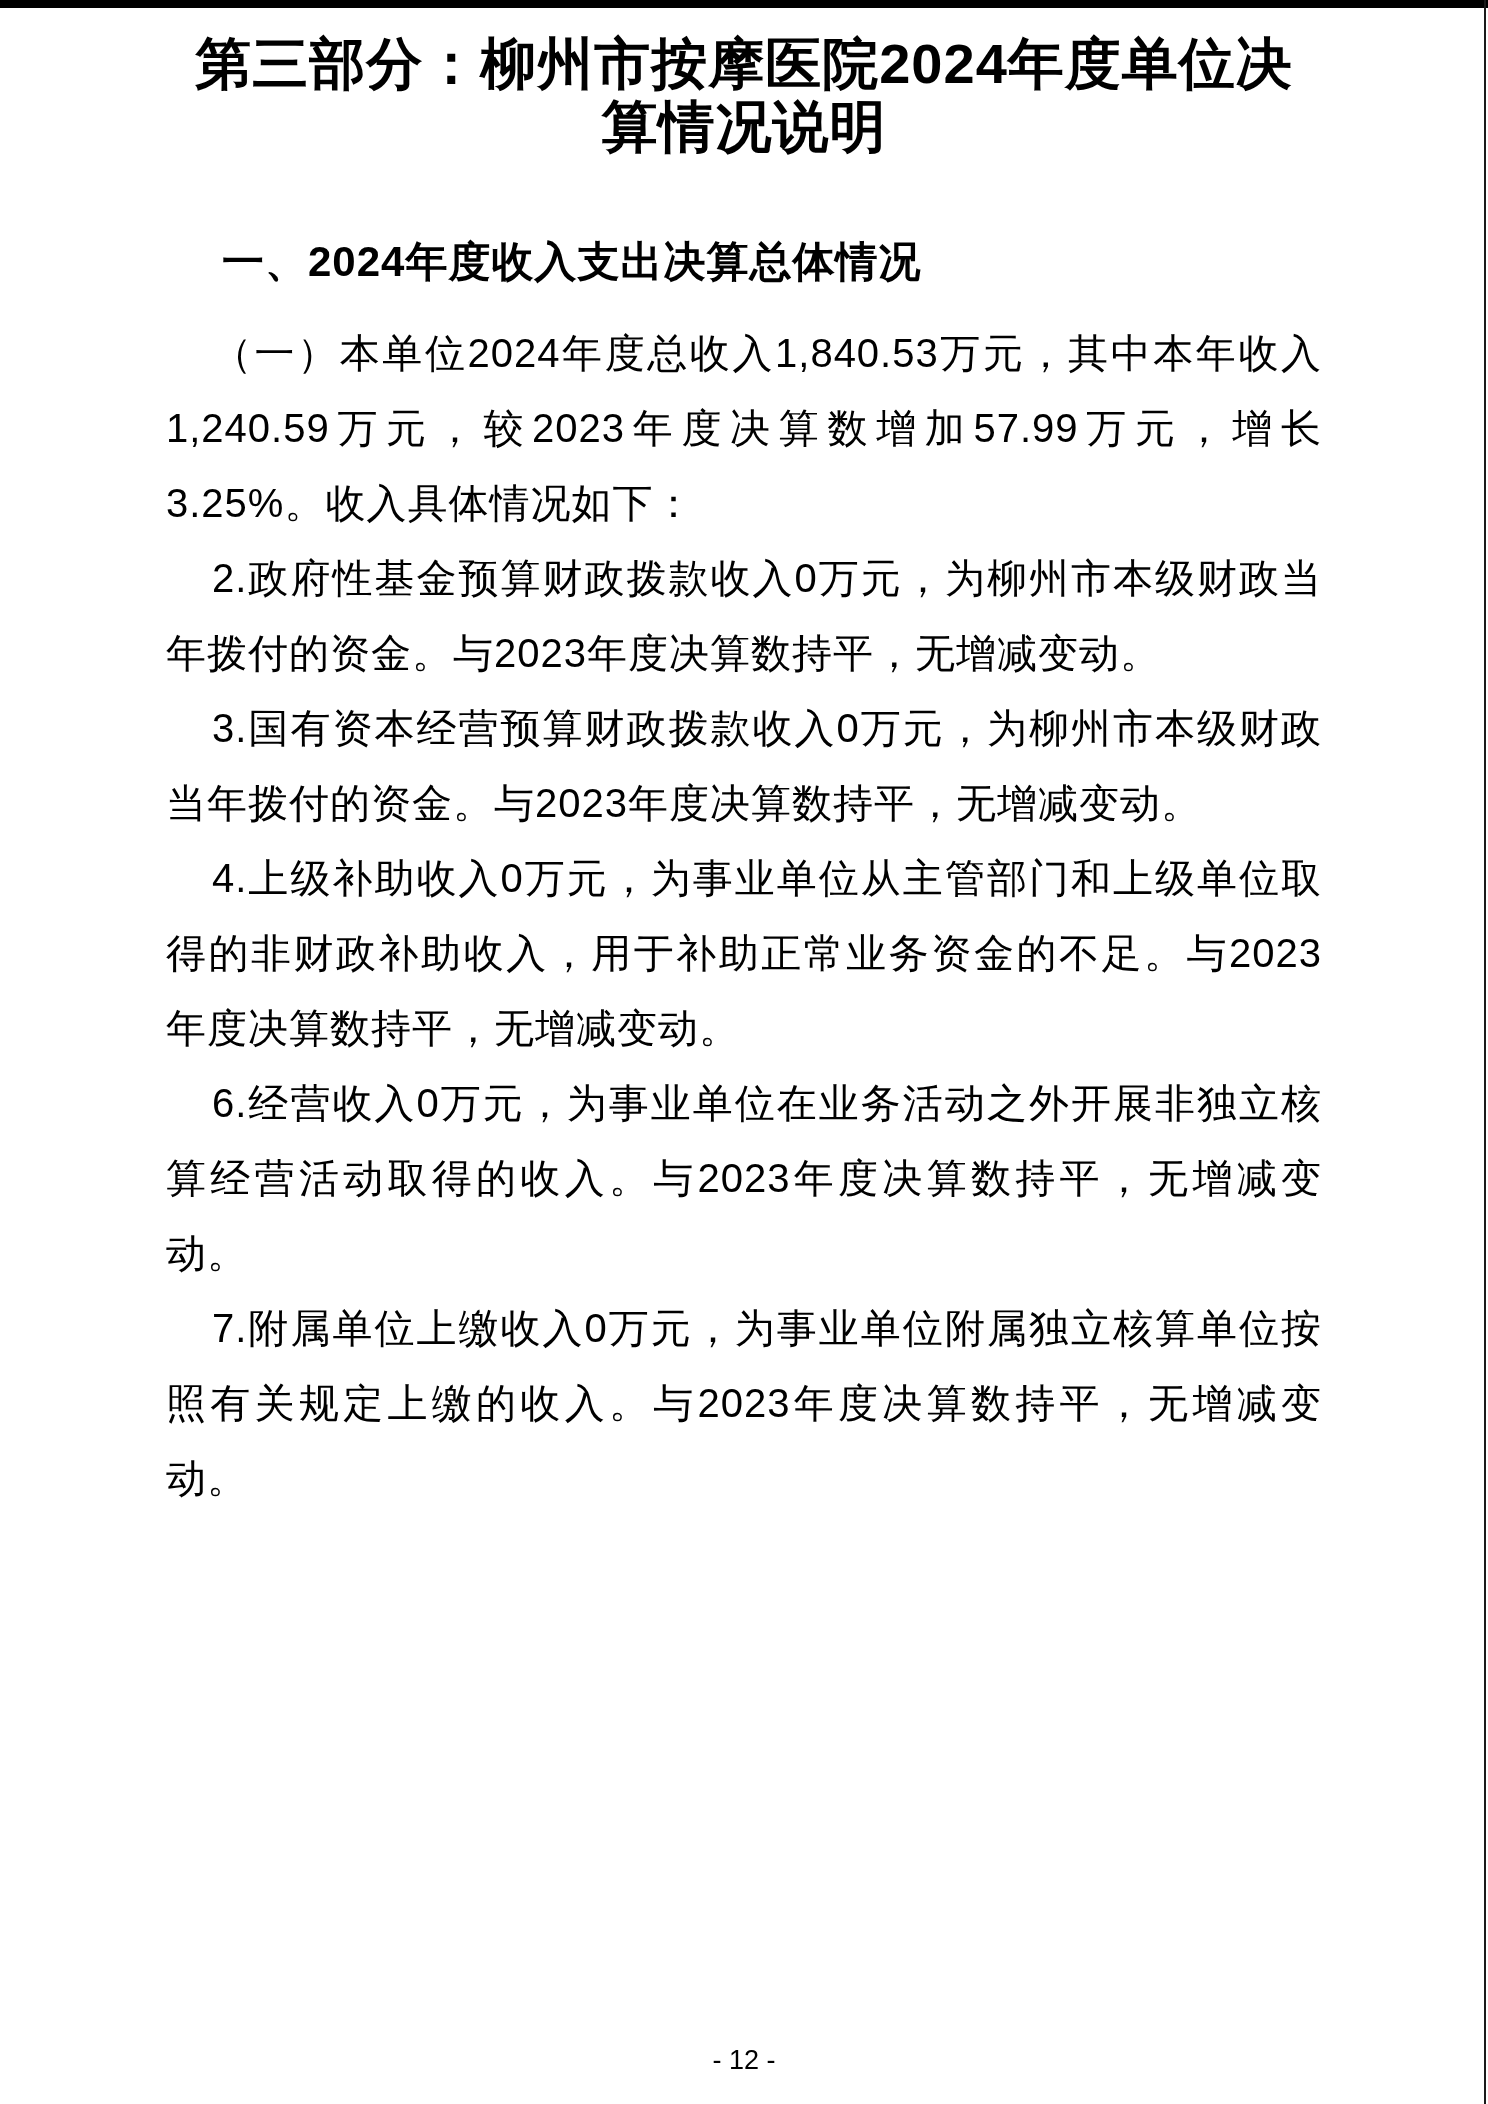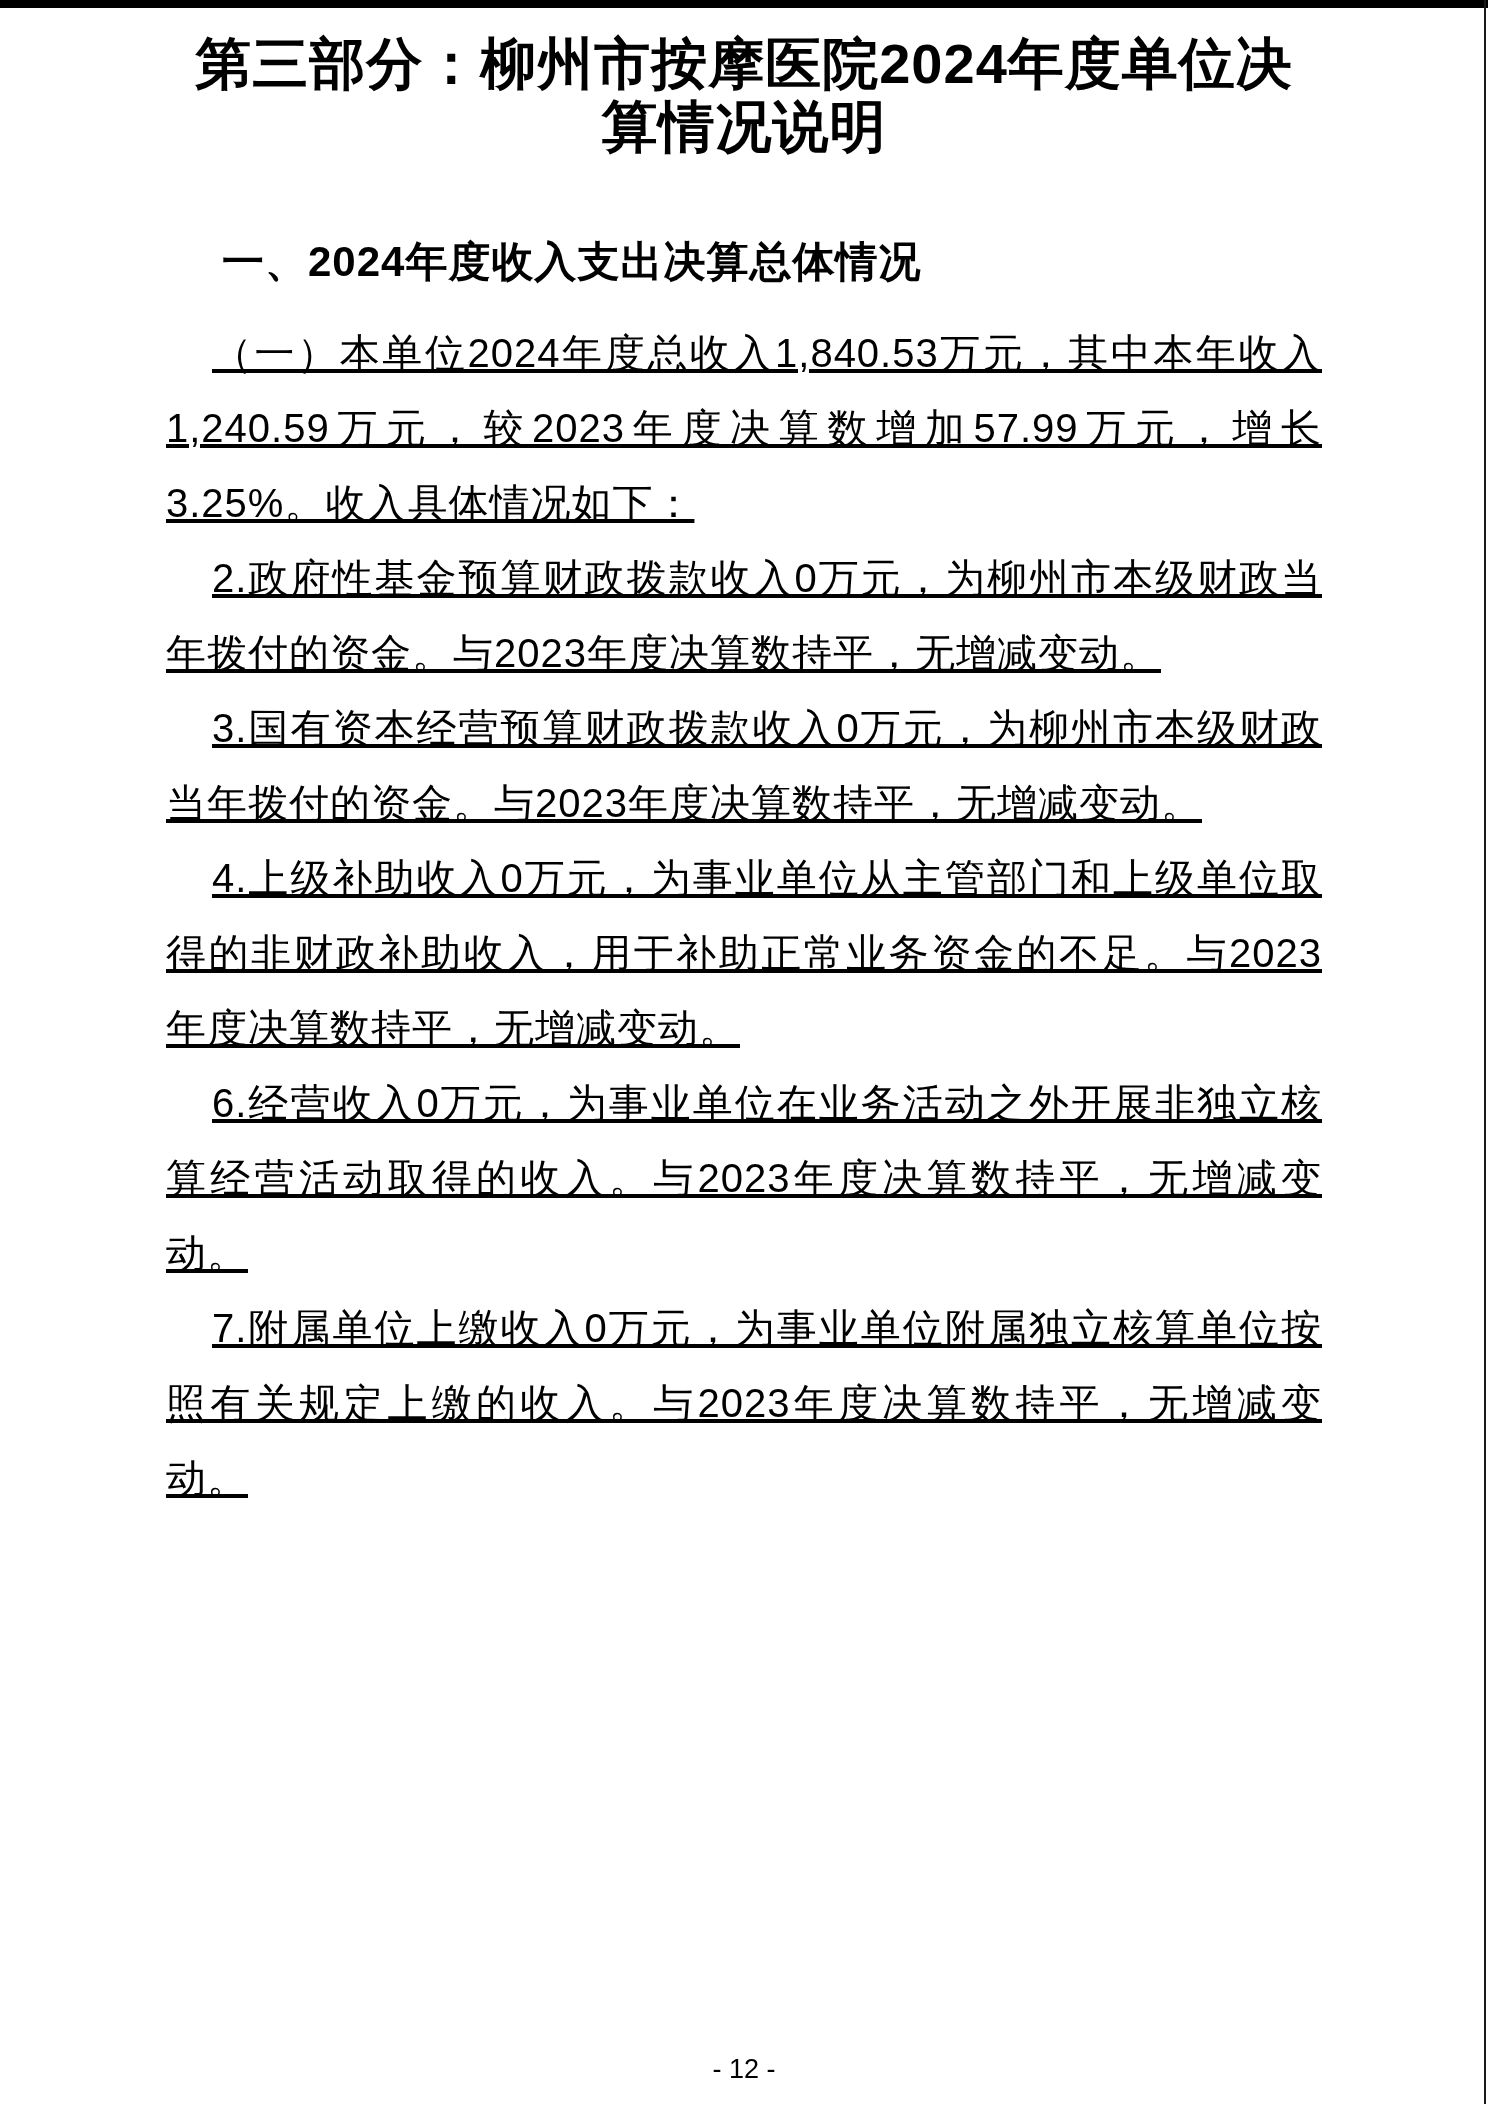--- a/index.html
+++ b/index.html
@@ -44,36 +44,35 @@
     padding-left: 222px;
     font-size: 42px;
     font-weight: bold;
     letter-spacing: 1px;
   }
 
   .body-text {
     margin-top: 26px;
     padding-left: 166px;
     padding-right: 166px;
-    text-decoration: underline;
   }
 
   .body-text p {
     font-size: 40px;
     line-height: 75px;
     text-align: justify;
     text-justify: inter-character;
     text-indent: 1.15em;
     letter-spacing: 1px;
   }
 
   .page-footer {
     position: absolute;
     left: 0;
-    bottom: 19px;
+    bottom: 28px;
     width: 100%;
     text-align: center;
     font-size: 27px;
     color: #000000;
   }
 </style>
 </head>
 <body>
 
 <div class="page">

